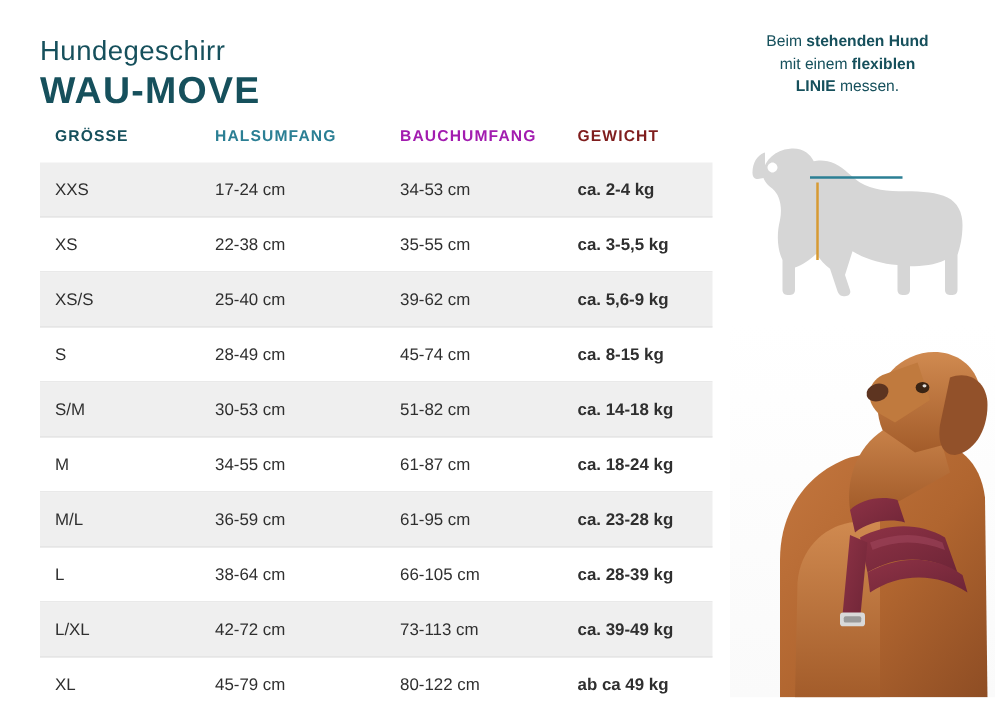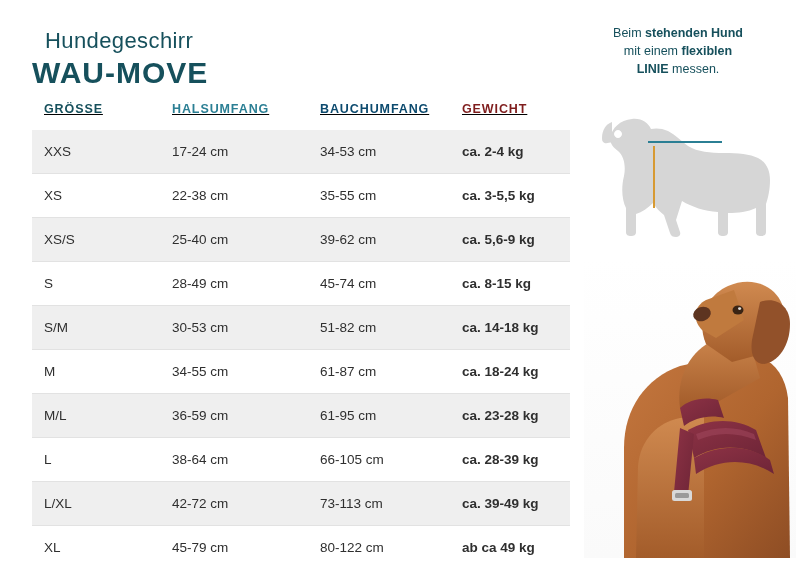--- a/index.html
+++ b/index.html
@@ -17,54 +17,52 @@
   
   .title-block {
     position: absolute;
     left: 32px; top: 28px;
   }
   .title-line1 {
     font-size: 22px;
     color: #16505c;
     letter-spacing: 0.4px;
     font-weight: 400;
-    margin-left: 13px;
   }
   .title-line2 {
     font-size: 30px;
     color: #16505c;
     letter-spacing: 1px;
     font-weight: 700;
     margin-top: 2px;
   }
   
   .table {
     position: absolute;
     left: 32px; top: 96px;
     width: 538px;
   }
   .thead {
     display: flex;
     align-items: center;
     height: 34px;
     padding-bottom: 8px;
-    text-decoration: underline;
   }
   .thead .th {
     font-size: 12.5px;
     font-weight: 700;
     letter-spacing: 0.9px;
   }
   .c1 { width: 140px; padding-left: 12px; }
   .c2 { width: 148px; }
   .c3 { width: 142px; }
   .c4 { width: 108px; font-weight: bold; }
   .th-size   { color: #16505c; }
   .th-neck   { color: #2b7f94; }
-  .th-belly  { color: #0c4a6e; }
+  .th-belly  { color: #a21caf; }
   .th-weight { color: #7f1d1d; }
 
   .row {
     display: flex;
     align-items: center;
     height: 44px;
     font-size: 13.5px;
     color: #2f2f2f;
     border-bottom: 1px solid #e2e2e2;
   }

